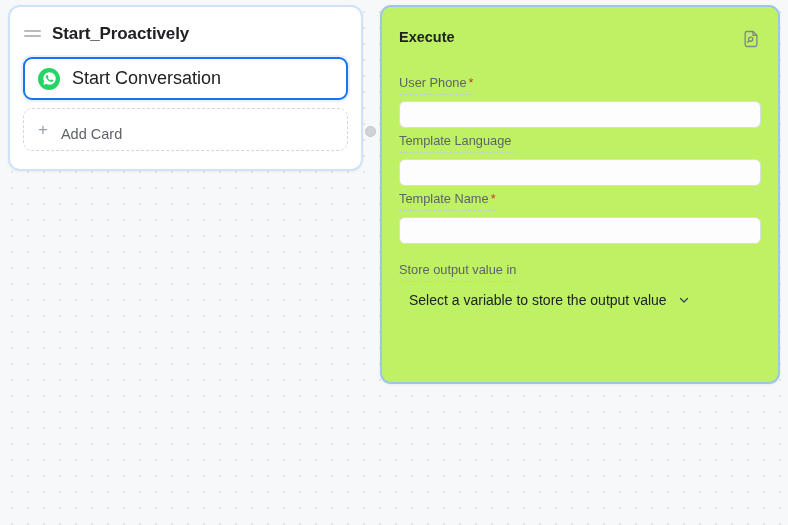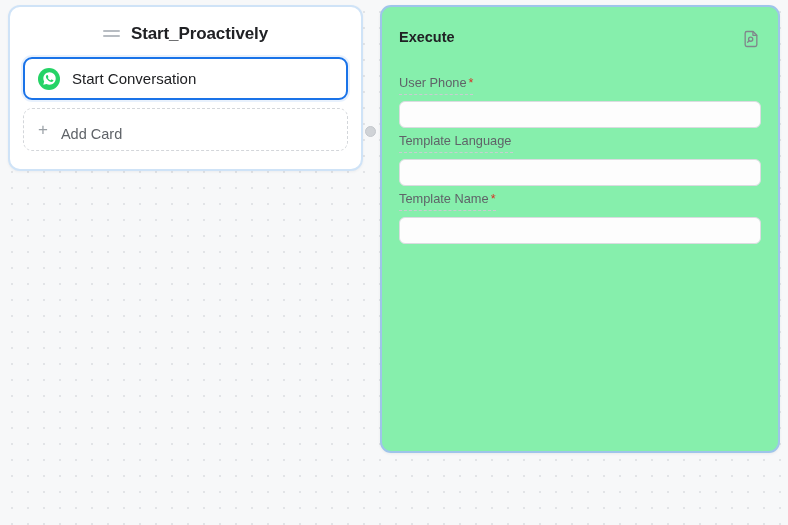--- a/index.html
+++ b/index.html
@@ -32,21 +32,20 @@
     border-radius: 12px;
     box-shadow: 0 1px 3px rgba(16,24,40,0.05);
   }
 
   #flow-header {
     display: flex;
     align-items: center;
     gap: 11px;
     padding: 11px 14px 0 14px;
     height: 42px;
-    justify-content: center;
   }
 
   .drag-handle {
     width: 17px;
     display: flex;
     flex-direction: column;
     gap: 3px;
     flex: 0 0 auto;
     cursor: grab;
   }
@@ -90,21 +89,21 @@
     border-radius: 50%;
     background: #25d366;
     flex: 0 0 auto;
     display: flex;
     align-items: center;
     justify-content: center;
   }
   .wa-icon svg { display: block; }
 
   .flow-card-label {
-    font-size: 15px;
+    font-size: 18px;
     color: #202124;
     white-space: nowrap;
   }
 
   #add-card {
     display: flex;
     align-items: center;
     gap: 13px;
     height: 43px;
     padding: 0 14px;
@@ -136,22 +135,22 @@
     background: #d0d3d7;
     border: 1px solid #c3c7cc;
   }
 
   
   #properties-panel {
     position: absolute;
     left: 380px;
     top: 5px;
     width: 400px;
-    height: 448px;
-    background: #86efac;
+    height: 379px;
+    background: #bef264;
     border: 2px solid #9ec5ea;
     border-radius: 11px;
     box-shadow: 0 1px 3px rgba(16,24,40,0.06);
     padding: 22px 17px 0 17px;
     overflow: hidden;
   }
 
   #panel-header {
     display: flex;
     align-items: flex-start;
@@ -288,14 +287,23 @@
 
   <div class="field">
     <div class="field-label">
       <span>Template Name</span><span class="req">*</span>
     </div>
     <input class="field-input" type="text" placeholder="" style="">
   </div>
 
 
 
+  <div class="field" id="store-field">
+    <div class="field-label">Store output value in</div>
+    <div id="variable-select">
+      <span id="variable-select-label">Select a variable to store the output value</span>
+      <svg class="chevron" width="14" height="14" viewBox="0 0 24 24" fill="none" stroke="#3c4858" stroke-width="2.4" stroke-linecap="round" stroke-linejoin="round">
+        <path d="M6 9.5 12 15.5 18 9.5"></path>
+      </svg>
+    </div>
+  </div>
 
 </div>
 
 </body></html>

